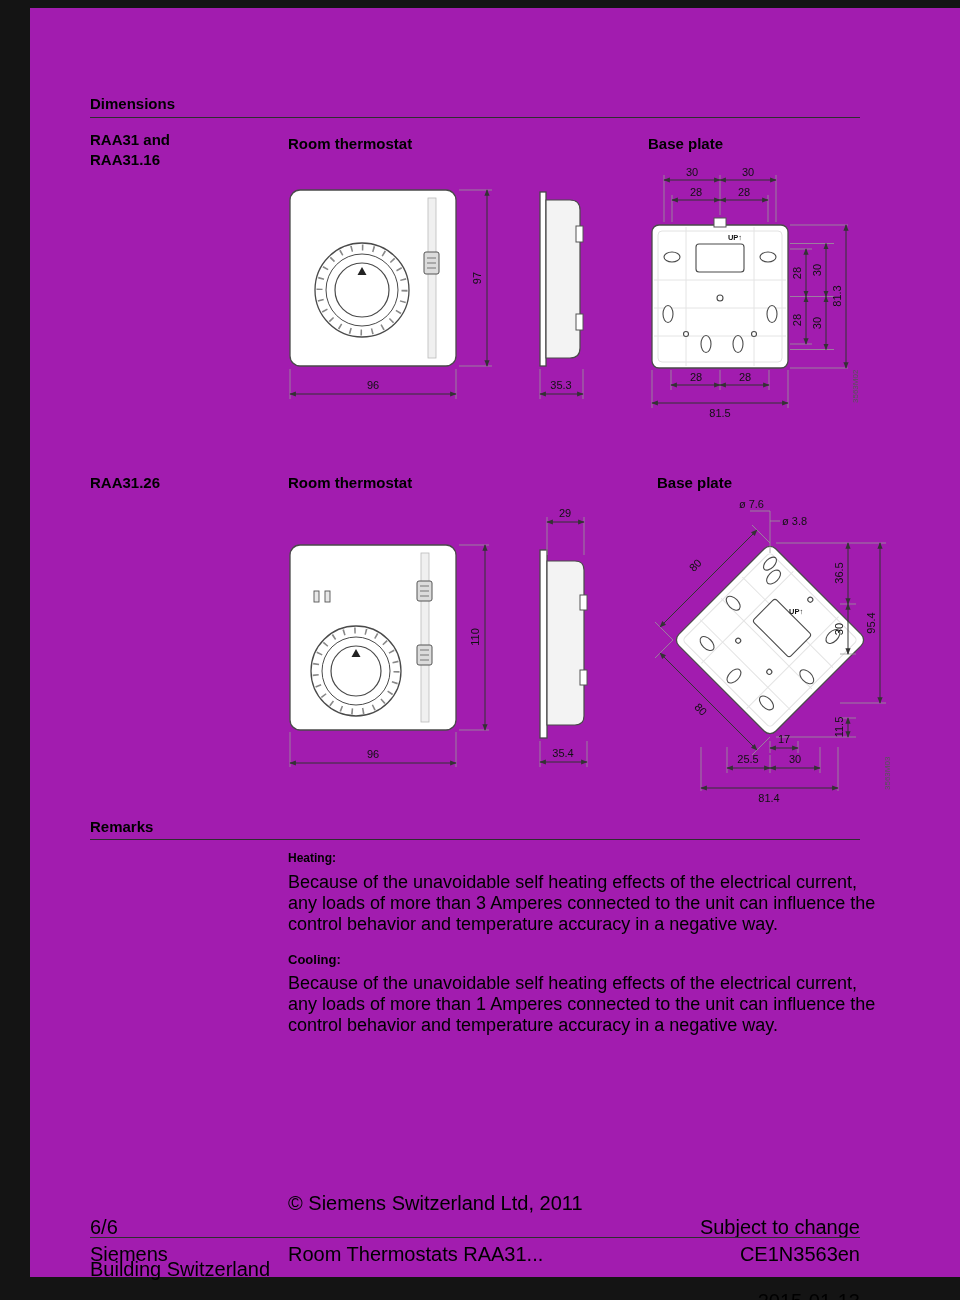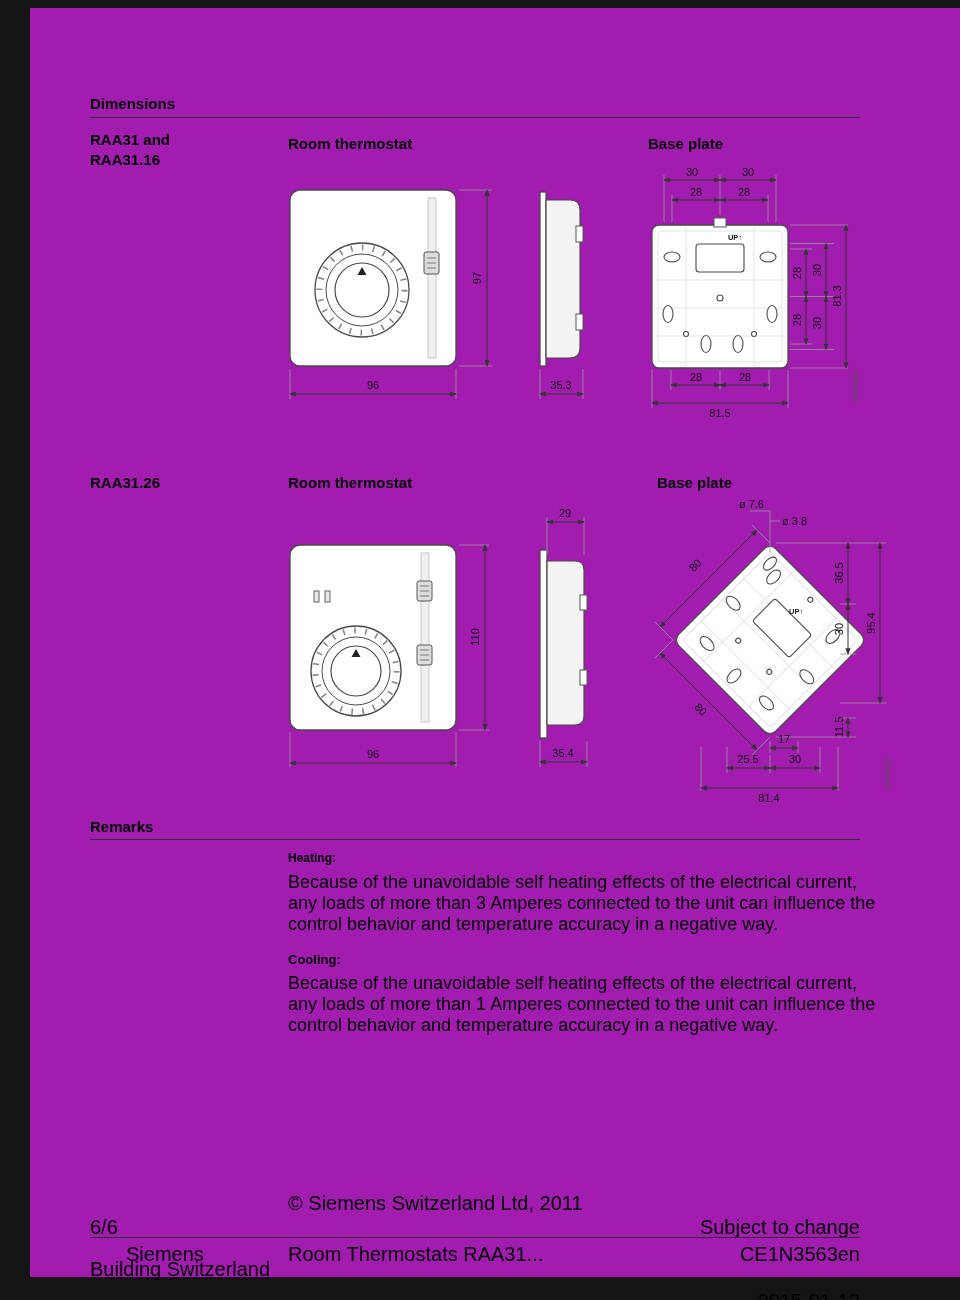--- a/index.html
+++ b/index.html
@@ -244,19 +244,19 @@
 
   <div class="h-bold" style="left:258px; top:944px; font-size:13px;">Cooling:</div>
   <div class="body-text" style="left:258px; top:965px; width:590px;">Because of the unavoidable self heating effects of the electrical current, any loads of more than 1 Amperes connected to the unit can influence the control behavior and temperature accuracy in a negative way.</div>
 
   <div class="ft" style="left:60px; top:1208px;">6/6</div>
   <div class="ft" style="left:258px; top:1184px;">© Siemens Switzerland Ltd, 2011</div>
   <div class="ft right-al" style="top:1208px;">Subject to change</div>
 
   <div class="rule" style="left:60px; top:1229px;"></div>
 
-  <div class="ft" style="left:60px; top:1235px;margin-left:36px;">Siemens</div>
+  <div class="ft" style="left:60px; top:1235px;">Siemens</div>
   <div class="ft" style="left:60px; top:1250px;">Building Switzerland</div>
   <div class="ft" style="left:258px; top:1235px;">Room Thermostats RAA31...</div>
   <div class="ft right-al" style="top:1235px;">CE1N3563en</div>
   <div class="ft right-al" style="top:1250px;margin-top:32px;">2015-01-13</div>
 
 </div>
 
 </body></html>

